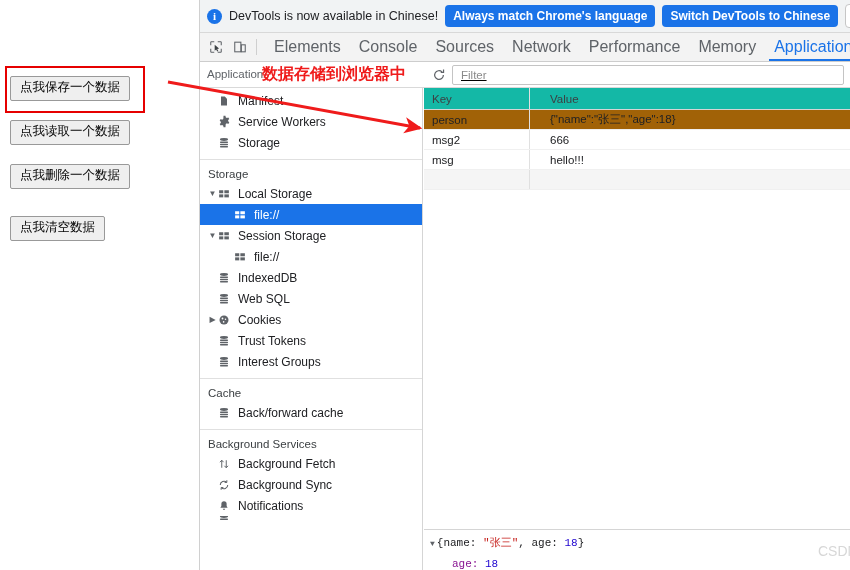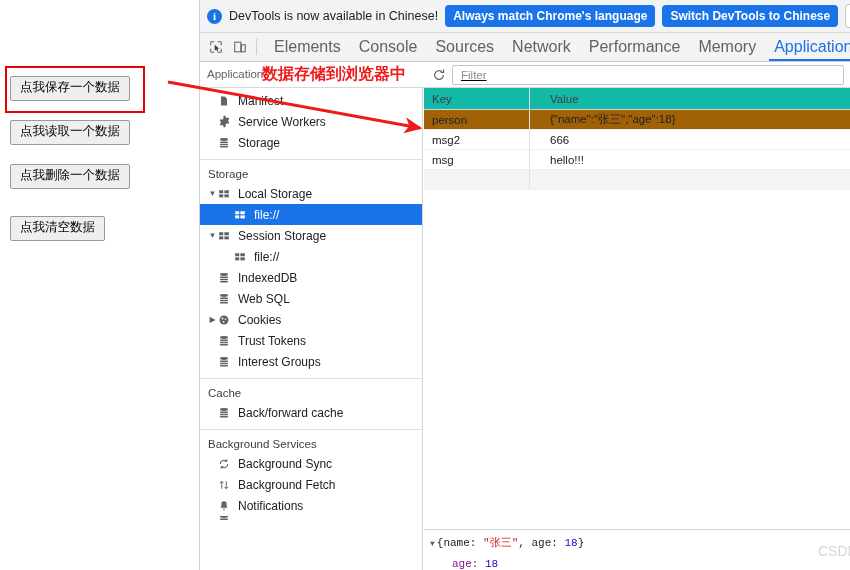--- a/index.html
+++ b/index.html
@@ -452,35 +452,35 @@
           </span>
           <span class="lbl">Back/forward cache</span>
         </div>
       </div>
 
       <div class="tree-section" style="border-bottom:none;">
         <div class="section-title">Background Services</div>
         <div class="tree-item">
           <span class="ic">
             <svg width="12" height="12" viewBox="0 0 16 16">
+                <path d="M5 13V3M5 3L2.6 5.6M5 3l2.4 2.6" stroke="#5f6368" stroke-width="1.3" fill="none"></path>
+                <path d="M11 3v10m0 0l2.4-2.6M11 13l-2.4-2.6" stroke="#5f6368" stroke-width="1.3" fill="none"></path>
+              </svg>
+          </span>
+          <span class="lbl">Background Fetch</span>
+        </div>
+        <div class="tree-item">
+          <span class="ic">
+            <svg width="12" height="12" viewBox="0 0 16 16">
                 <path d="M13 8a5 5 0 0 1-8.6 3.5" stroke="#5f6368" stroke-width="1.4" fill="none"></path>
                 <path d="M3 8a5 5 0 0 1 8.6-3.5" stroke="#5f6368" stroke-width="1.4" fill="none"></path>
                 <path d="M11.8 1.6v3h-3M4.2 14.4v-3h3" stroke="#5f6368" stroke-width="1.3" fill="none"></path>
               </svg>
           </span>
           <span class="lbl">Background Sync</span>
-        </div>
-        <div class="tree-item">
-          <span class="ic">
-            <svg width="12" height="12" viewBox="0 0 16 16">
-                <path d="M5 13V3M5 3L2.6 5.6M5 3l2.4 2.6" stroke="#5f6368" stroke-width="1.3" fill="none"></path>
-                <path d="M11 3v10m0 0l2.4-2.6M11 13l-2.4-2.6" stroke="#5f6368" stroke-width="1.3" fill="none"></path>
-              </svg>
-          </span>
-          <span class="lbl">Background Fetch</span>
         </div>
         <div class="tree-item">
           <span class="ic">
             <svg width="12" height="12" viewBox="0 0 16 16">
                 <path d="M8 1.5a3.5 3.5 0 0 1 3.5 3.5v3l1.3 2.2H3.2L4.5 8V5A3.5 3.5 0 0 1 8 1.5z" fill="#5f6368"></path>
                 <path d="M6.4 11.5a1.6 1.6 0 0 0 3.2 0z" fill="#5f6368"></path>
               </svg>
           </span>
           <span class="lbl">Notifications</span>
         </div>

